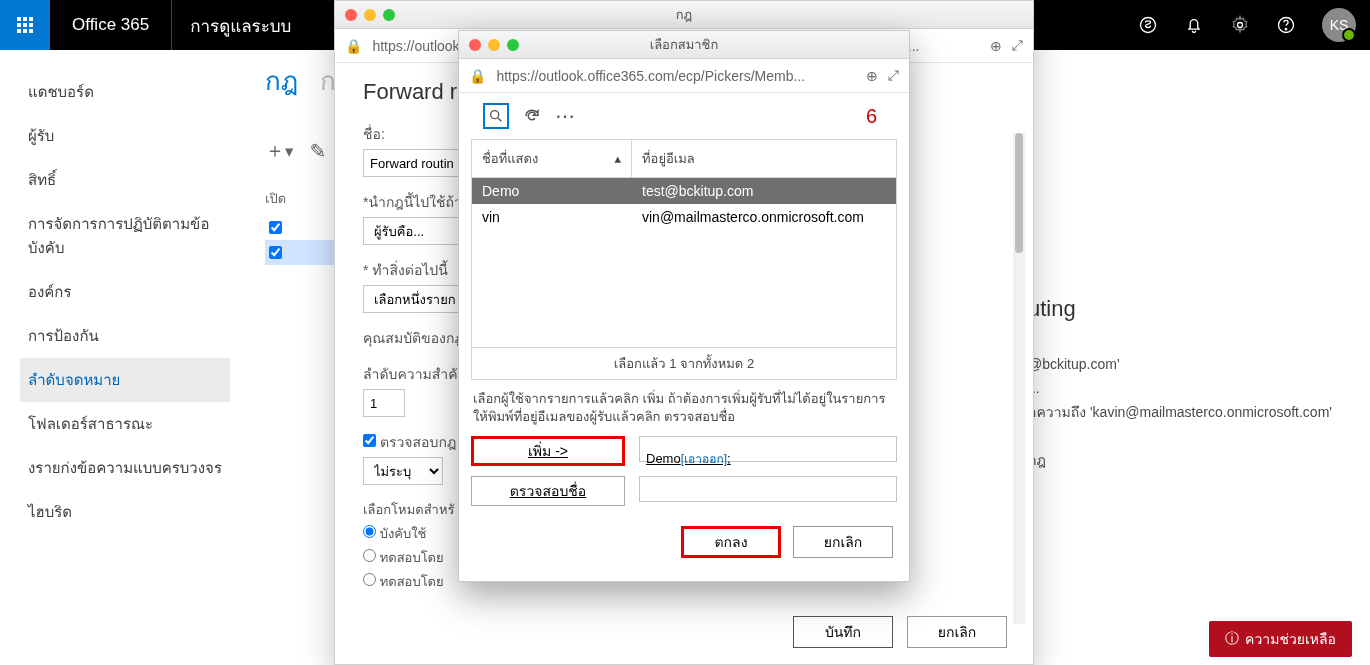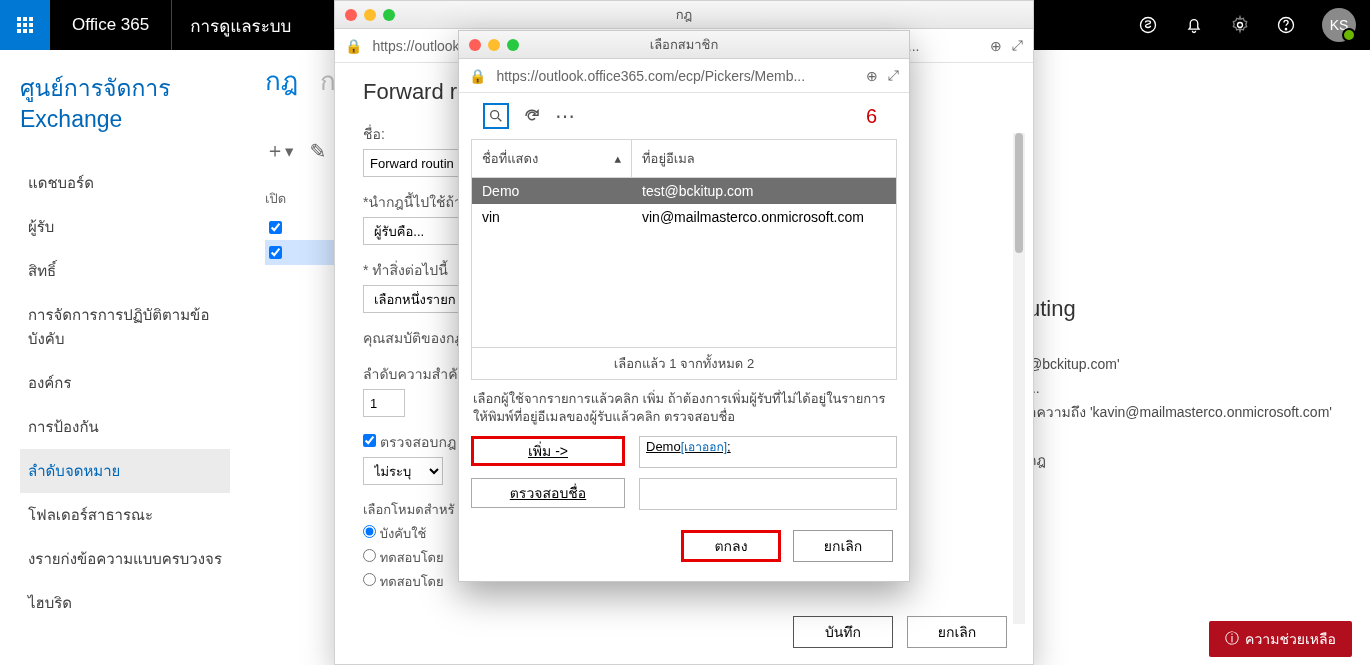--- a/index.html
+++ b/index.html
@@ -71,21 +71,21 @@
 .col-name { width: 160px; border-right: 1px solid #d5d5d5; display: flex; align-items: center; justify-content: space-between; }
 .col-email { flex: 1; }
 .member-list { border: 1px solid #d5d5d5; border-top: none; height: 170px; font-size: 14px; }
 .member-row { display: flex; padding: 5px 10px; }
 .member-row .c1 { width: 160px; } .member-row .c2 { flex: 1; }
 .member-row.sel { background: #6f6f6f; color: #fff; }
 .count-line { border: 1px solid #d5d5d5; border-top: none; text-align: center; font-size: 13px; color: #4a4a4a; padding: 5px 0; }
 .help-text { font-size: 13px; color: #4a4a4a; padding: 10px 2px; line-height: 1.4; }
 .picker-row { display: flex; gap: 14px; margin-bottom: 10px; text-decoration: underline; }
 .picker-row .pbtn { width: 154px; height: 30px; border: 1px solid #aaa; background: #fff; font-size: 14px; cursor: pointer; }
-.picker-row .pfield { flex: 1; height: 32px; border: 1px solid #c5c5c5; padding: 0 6px; font-size: 13px; }
+.picker-row .pfield { flex: 1; height: 22px; border: 1px solid #c5c5c5; padding: 12px 6px; font-size: 13px; }
 .hl-red { outline: 3px solid #e60000; outline-offset: -3px; }
 .remove-link { color: #0067b8; font-size: 12px; }
 .modal2-footer { display: flex; gap: 12px; justify-content: flex-end; padding: 10px 4px 0; }
 .modal2-body { padding: 0 12px; }
 
 .helpbtn { position: absolute; right: 18px; bottom: 8px; background: #b10e1e; color: #fff; padding: 7px 16px; font-size: 14px; border-radius: 2px; display: flex; align-items: center; gap: 6px; cursor: pointer; }
 
 svg { display: block; }
 </style>
 </head>
@@ -131,21 +131,20 @@
           <circle cx="12" cy="12" r="9"></circle>
           <path d="M9.5 9a2.5 2.5 0 115 0c0 1.5-2.5 2-2.5 4"></path>
           <circle cx="12" cy="17" r=".8" fill="#fff"></circle>
         </svg>
     </span>
     <div class="avatar">KS</div>
   </div>
 </div>
 
 <div class="leftcol">
-  <div class="page-title">ศูนย์การจัดการ Exchange</div>
   <div class="nav">
     <a>แดชบอร์ด</a>
     <a>ผู้รับ</a>
     <a>สิทธิ์</a>
     <a>การจัดการการปฏิบัติตามข้อบังคับ</a>
     <a>องค์กร</a>
     <a>การป้องกัน</a>
     <a class="active">ลำดับจดหมาย</a>
     <a>โฟลเดอร์สาธารณะ</a>
     <a>งรายก่งข้อความแบบครบวงจร</a>

